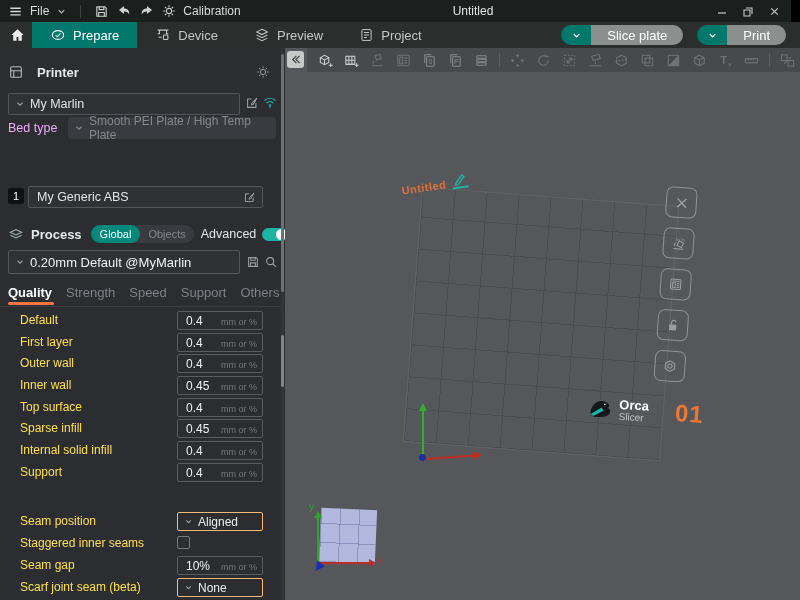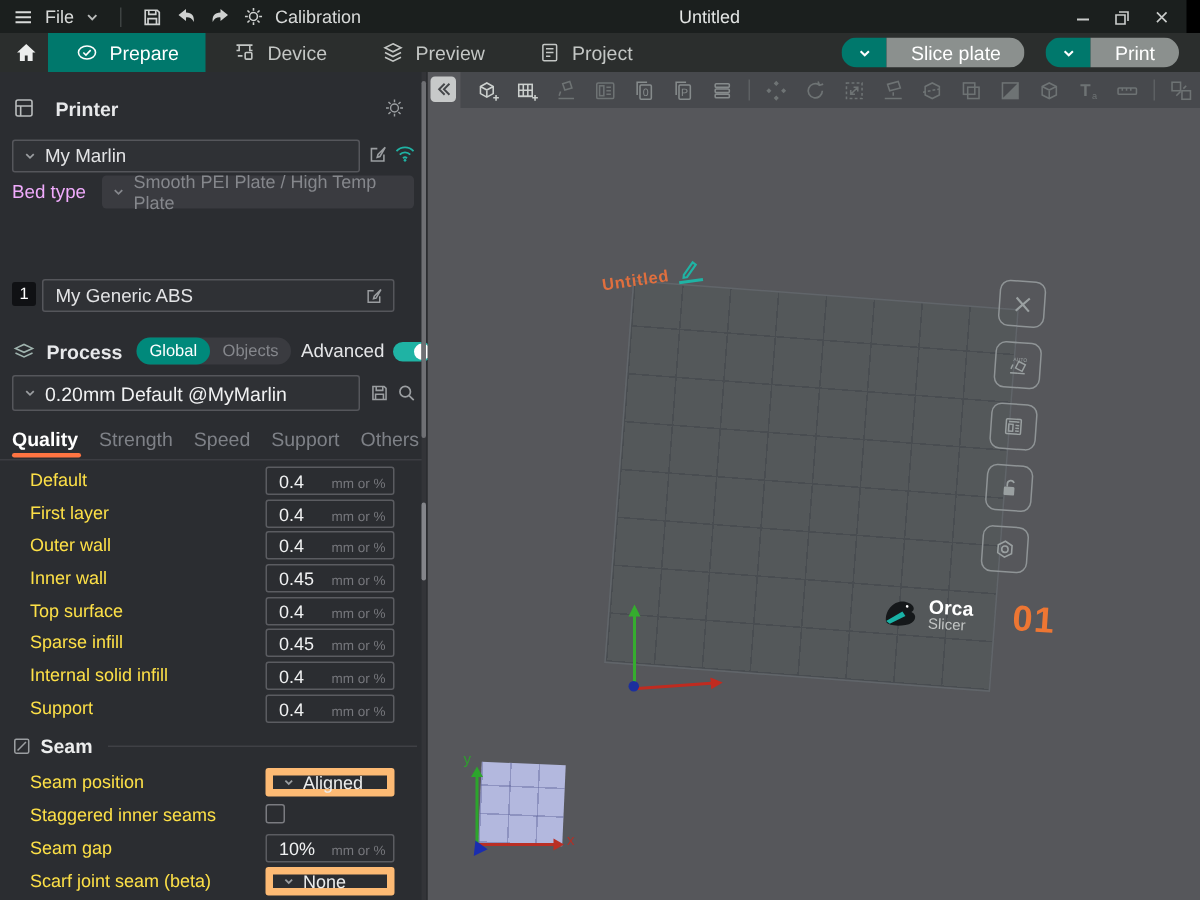--- a/index.html
+++ b/index.html
@@ -55,21 +55,21 @@
   .ptab.active{color:#fff;font-weight:bold;position:relative;}
   .ptab.active::after{content:"";position:absolute;left:0;right:-2px;bottom:-5px;height:3px;
     border-radius:2px;background:#ff7442;}
   .params{position:absolute;left:0;top:262px;width:283px;}
   .prow{position:relative;height:21.7px;}
   .prow .plabel{position:absolute;left:20px;top:3px;font-size:12px;color:#fde047;}
   .valbox{position:absolute;left:177px;top:1px;width:86px;height:19px;border:1px solid #5b5c61;
     border-radius:2px;text-align:right;}
   .valbox .val{position:absolute;left:8px;top:2px;font-size:12px;color:#f0f1f2;}
   .valbox .unit{position:absolute;right:5px;top:5px;font-size:9px;color:#76777c;}
-  .selbox{position:absolute;left:177px;width:86px;height:19px;border:5px solid #fdba74;border-radius:2px;
+  .selbox{position:absolute;left:177px;width:86px;height:19px;border:1px solid #fdba74;border-radius:2px;
     display:flex;align-items:center;color:#eceded;font-size:12px;}
   .checkbox{position:absolute;left:177px;width:13px;height:13px;border:1px solid #7a7b80;border-radius:2px;}
   .scroll-track{position:absolute;right:1px;top:0;width:3px;height:552px;background:#333438;}
   .scroll-thumb1{position:absolute;right:1px;top:6px;width:3px;height:238px;background:#6f7074;border-radius:2px;}
   .scroll-thumb2{position:absolute;right:1px;top:287px;width:3px;height:52px;background:#84858a;border-radius:2px;}
 
   
   .viewport{position:absolute;left:285px;top:48px;width:515px;height:552px;background:var(--viewport_bg);overflow:hidden;}
   .vp-toolbar{position:absolute;left:22px;top:0;width:493px;height:24px;background:#47494d;
     display:flex;align-items:center;gap:9px;padding-left:10px;}
@@ -413,30 +413,20 @@
     </div>
     <div class="prow">
       <span class="plabel">Support</span>
       <div class="valbox">
         <span class="val">0.4</span>
         <span class="unit">mm or %</span>
       </div>
     </div>
   </div>
 
-  <div style="position:absolute;left:8px;top:442px;display:flex;align-items:center;gap:6px;width:270px;">
-    <span class="ic">
-      <svg width="13" height="13" viewBox="0 0 14 14" stroke="#9b9ea1" stroke-width="1.1" fill="none">
-          <rect x="2" y="2" width="10" height="10" rx="1"></rect>
-          <path d="M4 10l6-6"></path>
-        </svg>
-    </span>
-    <span style="color:#eceded;font-size:13px;font-weight:bold;">Seam</span>
-    <span style="flex:1;height:1px;background:#3f4045;margin-left:4px;"></span>
-  </div>
 
   <div class="prow" style="position:absolute;left:0;top:463px;width:283px;">
     <span class="plabel">Seam position</span>
     <div class="selbox" style="top:1px;">
       <span class="chevron ic">
         <svg width="9" height="9" viewBox="0 0 12 12" stroke="#9b9ea1" stroke-width="1.5" fill="none">
             <path d="M3 4.5l3 3 3-3"></path>
           </svg>
       </span>
       <span>Aligned</span>

